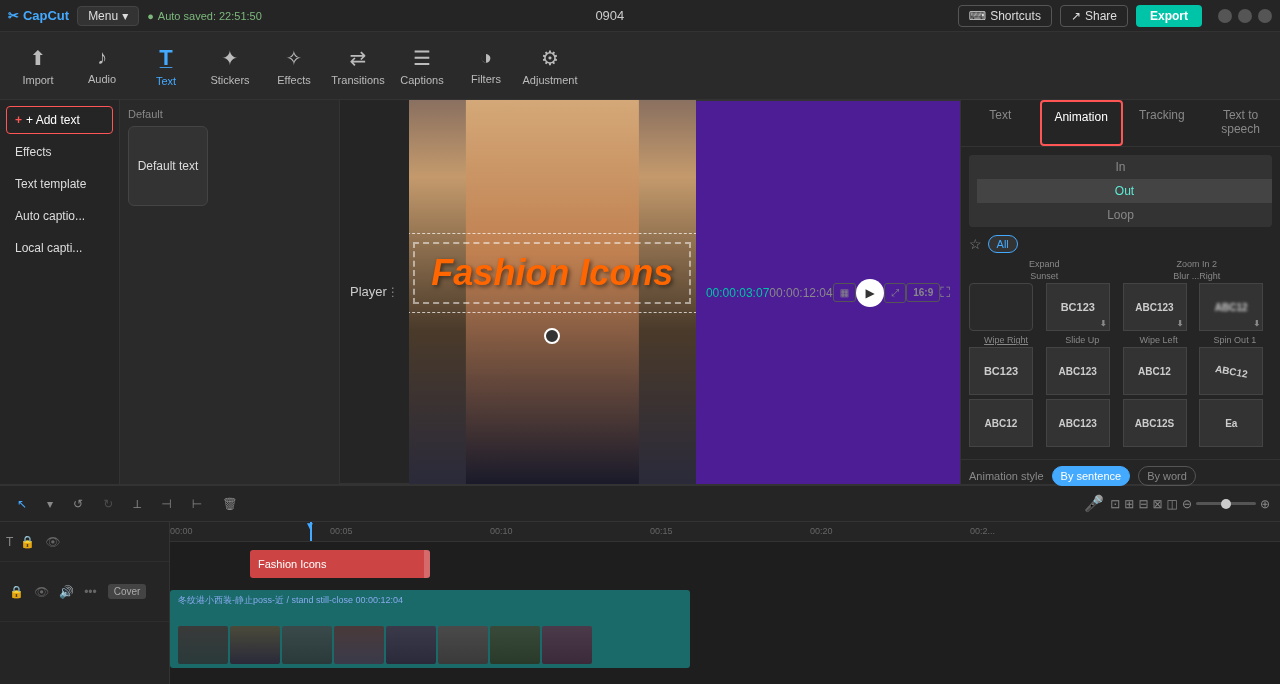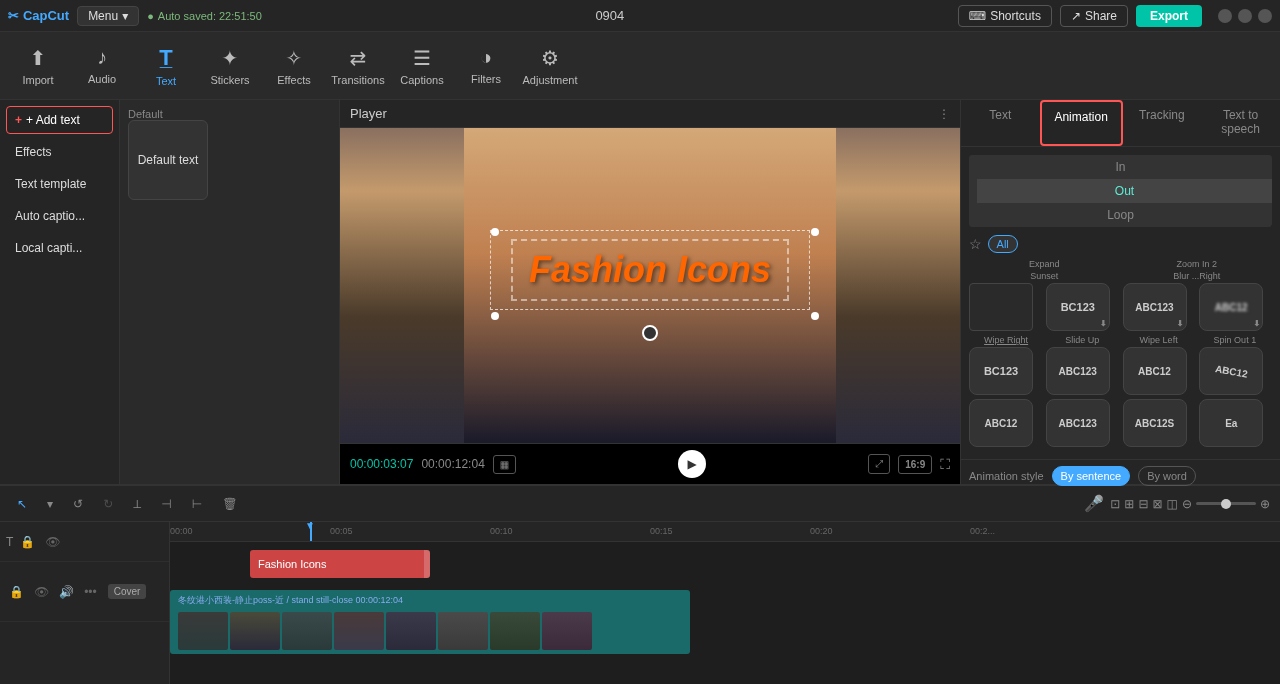--- a/index.html
+++ b/index.html
@@ -33,31 +33,31 @@
     .main { display: flex; height: calc(684px - 32px - 68px - 200px); }
 
     
     .left-panel { width: 120px; background: #252525; border-right: 1px solid #333; display: flex; flex-direction: column; padding: 6px; gap: 4px; }
     .left-panel-btn { background: transparent; border: 1px solid transparent; color: #ddd; padding: 6px 8px; border-radius: 4px; cursor: pointer; font-size: 12px; text-align: left; }
     .add-text-btn { border: 1px solid #f55 !important; color: #fff; display: flex; align-items: center; gap: 4px; }
     .add-text-btn::before { content: '+'; color: #f55; font-weight: bold; }
 
     
     .text-panel { width: 220px; background: #2a2a2a; border-right: 1px solid #333; padding: 8px; }
-    .section-label { color: #888; font-size: 11px; margin-bottom: 0; }
+    .section-label { color: #888; font-size: 11px; margin-bottom: 6px; }
     .default-text-card { width: 80px; height: 80px; background: #333; border-radius: 6px; display: flex; align-items: center; justify-content: center; cursor: pointer; font-size: 12px; color: #ddd; text-align: center; padding: 8px; border: 1px solid #444; }
 
     
-    .player-area { flex: 1; background: #1e1e1e; display: flex; flex-direction: column; }
+    .player-area { flex: 1; background: #1e1e1e; display: flex; flex-direction: row; }
     .player-header { display: flex; align-items: center; justify-content: space-between; padding: 6px 10px; background: #252525; border-bottom: 1px solid #333; }
     .player-title { font-size: 13px; color: #ccc; }
     .player-content { flex: 1; background: #111; position: relative; display: flex; align-items: center; justify-content: center; overflow: hidden; }
     .video-bg { width: 100%; height: 100%; background: linear-gradient(135deg, #2a2a2a 0%, #1a1a1a 100%); position: relative; overflow: hidden; display: flex; align-items: center; justify-content: center; }
     .fashion-text { position: absolute; top: 50%; left: 50%; transform: translate(-50%, -50%); font-size: 42px; font-weight: 900; color: #ff6600; font-style: italic; white-space: nowrap; text-shadow: 2px 2px 4px rgba(0,0,0,0.5); border: 2px dashed rgba(255,255,255,0.5); padding: 8px 16px; cursor: move; }
-    .player-controls { display: flex; align-items: center; gap: 8px; padding: 6px 10px; background: #000000; border-top: 1px solid #333; }
+    .player-controls { display: flex; align-items: center; padding: 6px 10px; background: #4c1d95; border-top: 1px solid #333; }
     .time-display { color: #00c4a7; font-size: 12px; cursor: pointer; }
     .time-total { color: #888; font-size: 12px; }
     .ctrl-spacer { flex: 1; }
     .play-btn { width: 28px; height: 28px; background: #fff; border: none; border-radius: 50%; cursor: pointer; display: flex; align-items: center; justify-content: center; }
     .grid-btn { background: transparent; border: 1px solid #555; color: #888; padding: 3px 6px; border-radius: 3px; cursor: pointer; font-size: 10px; }
     .aspect-btn { background: transparent; border: 1px solid #555; color: #888; padding: 3px 6px; border-radius: 3px; cursor: pointer; font-size: 10px; }
     .fullscreen-btn { background: transparent; border: none; color: #888; cursor: pointer; font-size: 14px; }
 
     
     .right-panel { width: 320px; background: #252525; border-left: 1px solid #333; display: flex; flex-direction: column; }
@@ -67,21 +67,21 @@
 
     
     .anim-section { padding: 8px; }
     .in-out-loop { display: flex; background: #333; border-radius: 4px; overflow: hidden; margin-bottom: 8px; flex-direction: column; }
     .iol-btn { flex: 1; padding: 5px; text-align: center; cursor: pointer; font-size: 12px; color: #888; background: #333; border: none; }
     .iol-btn.active { background: #444; color: #5eead4; margin-left: 8px; }
 
     .anim-grid-header { display: flex; align-items: center; gap: 6px; margin-bottom: 6px; }
     .star-btn { background: transparent; border: none; color: #888; cursor: pointer; font-size: 14px; }
     .all-btn { background: #333; border: 1px solid #4af; color: #4af; padding: 2px 8px; border-radius: 10px; cursor: pointer; font-size: 11px; }
-    .anim-card { width: 64px; height: 48px; background: #333; border-radius: 8px; display: flex; align-items: center; justify-content: center; font-size: 12px; color: #ccc; font-weight: bold; border: 1px solid #444; overflow: hidden; position: relative; }
+    .anim-card { width: 64px; height: 48px; background: #333; border-radius: 0; display: flex; align-items: center; justify-content: center; font-size: 12px; color: #ccc; font-weight: bold; border: 1px solid #444; overflow: hidden; position: relative; }
     .anim-card .dl-icon { position: absolute; bottom: 2px; right: 2px; font-size: 8px; color: #888; }
 
     .anim-style-row { display: flex; align-items: center; gap: 8px; padding: 6px 8px; border-top: 1px solid #333; }
     .anim-style-label { color: #888; font-size: 11px; }
     .style-btn { padding: 3px 8px; border-radius: 10px; cursor: pointer; font-size: 11px; border: 1px solid transparent; }
     .style-btn.active { background: #4af; color: #fff; border-color: #4af; }
     .style-btn.inactive { background: transparent; color: #888; border-color: #555; }
 
     .anim-bottom { display: flex; align-items: center; gap: 6px; padding: 6px 8px; border-top: 1px solid #333; }
     .collapse-btn { background: transparent; border: none; color: #888; cursor: pointer; }
@@ -102,21 +102,21 @@
     .tl-icon-btn { background: transparent; border: none; color: #666; cursor: pointer; font-size: 12px; padding: 2px 3px; }
     .tl-track-controls2 { height: 60px; display: flex; align-items: center; padding: 0 6px; gap: 4px; border-bottom: 1px solid #2e2e2e; }
     .cover-badge { background: #444; color: #aaa; font-size: 10px; padding: 2px 6px; border-radius: 3px; margin-left: 4px; }
     .tl-ruler { height: 20px; background: #252525; border-bottom: 1px solid #333; display: flex; align-items: center; padding: 0 4px; position: relative; }
     .tl-mark { position: absolute; color: #666; font-size: 9px; top: 4px; }
     .tl-playhead { position: absolute; top: 0; left: 140px; width: 2px; height: 100%; background: #4af; z-index: 10; }
     .tl-playhead::before { content: '▼'; color: #4af; position: absolute; top: -2px; left: -5px; font-size: 10px; }
     .tl-text-track { height: 40px; padding: 6px 4px; position: relative; }
     .tl-text-clip { position: absolute; left: 80px; top: 8px; height: 28px; background: #c44; border-radius: 3px; display: flex; align-items: center; padding: 0 8px; font-size: 11px; color: #fff; cursor: pointer; white-space: nowrap; min-width: 180px; }
     .tl-video-track { height: 80px; padding: 6px 4px; position: relative; }
-    .tl-video-clip { position: absolute; left: 0; top: 8px; height: 64px; background: #1a6a6a; border-radius: 3px; cursor: pointer; overflow: hidden; display: flex; align-items: flex-start; padding: 4px 8px; font-size: 10px; color: #aae; width: 520px; }
+    .tl-video-clip { position: absolute; left: 0; top: 8px; height: 78px; background: #1a6a6a; border-radius: 3px; cursor: pointer; overflow: hidden; display: flex; align-items: flex-start; padding: 4px 8px; font-size: 10px; color: #aae; width: 520px; }
     .tl-video-frames { display: flex; gap: 2px; padding: 0 4px; margin-top: 20px; }
     .tl-frame { width: 50px; height: 38px; background: #2a4a4a; border-radius: 2px; }
 
     input[type="range"] { -webkit-appearance: none; height: 3px; background: #555; border-radius: 2px; }
     input[type="range"]::-webkit-slider-thumb { -webkit-appearance: none; width: 10px; height: 10px; border-radius: 50%; background: #ccc; cursor: pointer; }
   </style>
 </head>
 <body>
 
 <div class="topbar">

